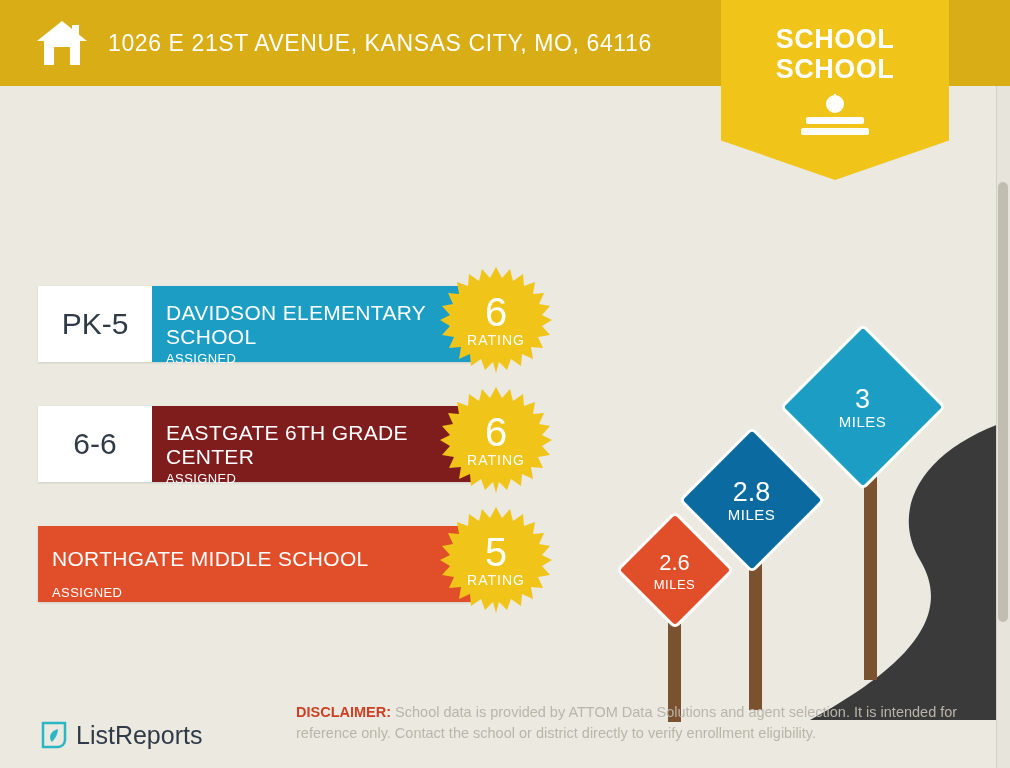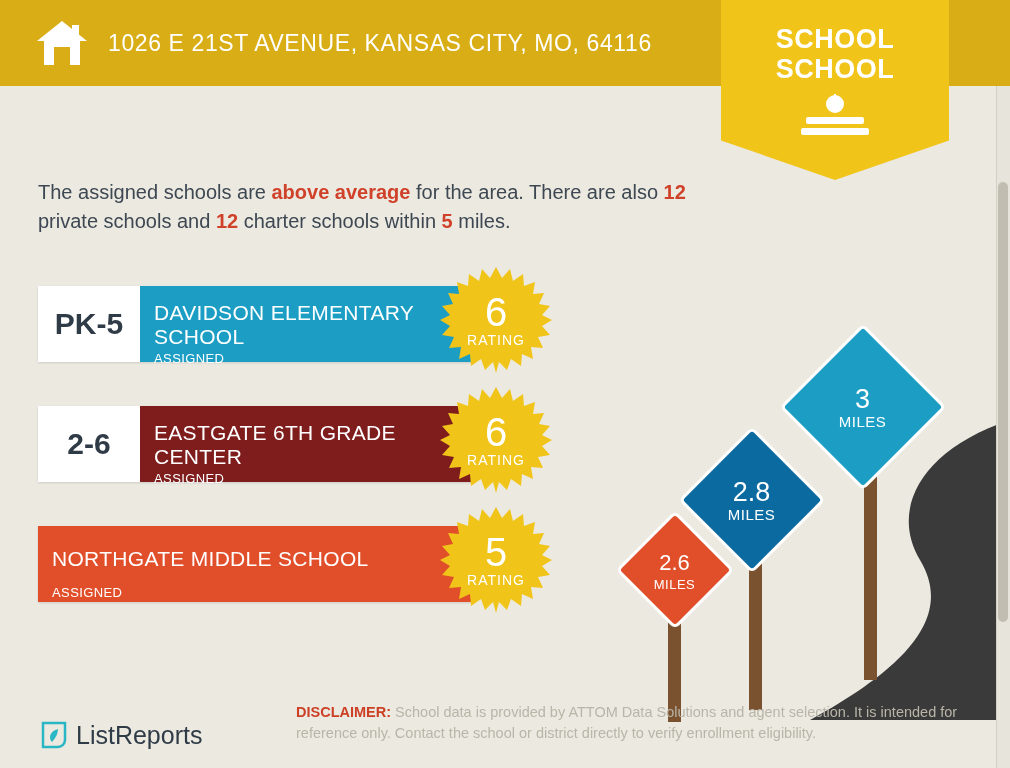--- a/index.html
+++ b/index.html
@@ -91,26 +91,26 @@
     left: 38px;
     width: 435px; height: 76px;
     display: flex;
     box-shadow: 0 1px 2px rgba(0,0,0,0.12);
   }
   #school-row-0 { top: 286px; }
   #school-row-1 { top: 406px; }
   #school-row-2 { top: 526px; }
 
   .grade-box {
-    width: 102px;
+    width: 114px;
     background: #ffffff;
     display: flex; align-items: center; justify-content: center;
     font-size: 30px;
     color: #2f3b47;
-    font-weight: 700;
+    font-weight: 400;
   }
   .name-box {
     flex: 1;
     padding: 24px 14px 6px 14px;
     color: #ffffff;
     display: flex; flex-direction: column; justify-content: center;
   }
   .school-name {
     font-size: 21px;
     line-height: 24px;
@@ -233,34 +233,31 @@
     <div id="apple-book-icon">
       <svg width="74" height="46" viewBox="0 0 74 46">
         <circle cx="37" cy="10" r="9" fill="#ffffff"></circle>
         <rect x="36" y="0" width="2" height="4" fill="#ffffff"></rect>
         <rect x="8" y="23" width="58" height="7" rx="2" fill="#ffffff"></rect>
         <rect x="3" y="34" width="68" height="7" rx="2" fill="#ffffff"></rect>
       </svg>
     </div>
   </div>
 
-  <div id="subline">
-    <span>The assigned schools are </span><b>above average</b><span> for the area. There are also </span><b>12</b><span> private schools and </span><b>12</b><span> charter schools within </span><b>5</b><span> miles.</span>
-  </div>
 
   <div class="school-row" id="school-row-0">
     <div class="grade-box">PK-5</div>
     <div class="name-box" id="name-box-0" style="background: rgb(27, 157, 196);">
       <div class="school-name">DAVIDSON ELEMENTARY SCHOOL</div>
       <div class="school-status">ASSIGNED</div>
     </div>
   </div>
 
   <div class="school-row" id="school-row-1">
-    <div class="grade-box">2-6</div>
+    <div class="grade-box">6-6</div>
     <div class="name-box" id="name-box-1" style="background: #7f1d1d;">
       <div class="school-name">EASTGATE 6TH GRADE CENTER</div>
       <div class="school-status">ASSIGNED</div>
     </div>
   </div>
 
   <div class="school-row" id="school-row-2">
     <div class="name-box" id="name-box-2" style="background: rgb(224, 78, 42); gap: 12px;">
       <div class="school-name">NORTHGATE MIDDLE SCHOOL</div>
       <div class="school-status">ASSIGNED</div>

